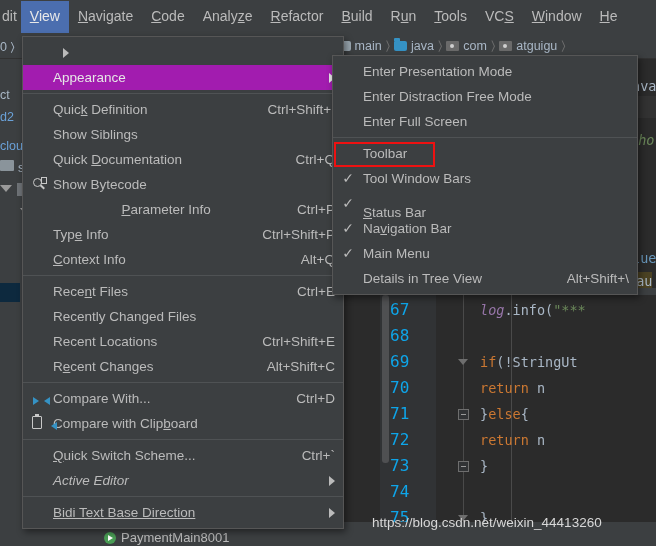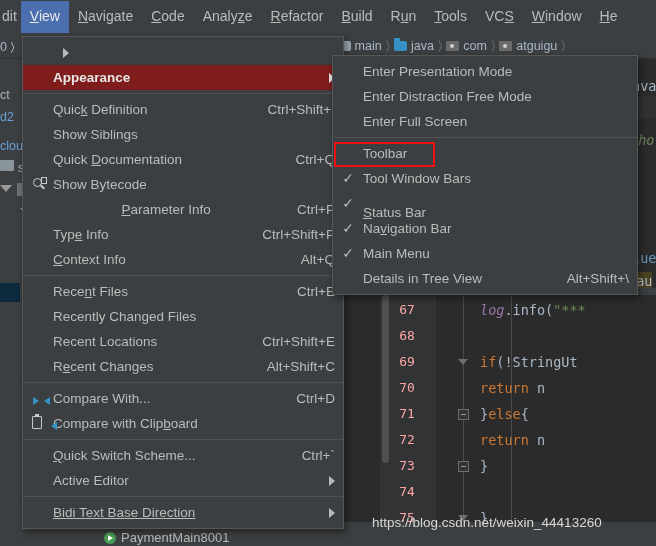--- a/index.html
+++ b/index.html
@@ -159,23 +159,23 @@
     left: 0;
     height: 26px;
     line-height: 26px;
     white-space: nowrap;
     width: 276px;
   }
   .lineno {
     position: absolute;
     left: 10px;
     width: 34px;
-    text-align: center;
-    color: #fca5a5;
-    font-size: 13px;
+    text-align: left;
+    color: #0ea5e9;
+    font-size: 16px;
   }
   .fold {
     position: absolute;
     left: 78px;
     width: 11px; height: 11px;
     top: 8px;
     border: 1px solid #6e6e6e;
     box-sizing: border-box;
     background: #313335;
   }
@@ -263,23 +263,22 @@
     padding-left: 18px;
   }
   .mi .arrow {
     width: 0; height: 0;
     border-top: 5px solid transparent;
     border-bottom: 5px solid transparent;
     border-left: 6px solid #bbbbbb;
     margin-left: 10px;
   }
   .mi.sel {
-    background: #7f1d1d;
+    background: #a21caf;
     color: #e6e6e6;
-    font-weight: bold;
   }
   .mi.sel .arrow { border-left-color: #e6e6e6; }
   .msep {
     height: 1px;
     background: #4f5254;
     margin: 3px 0;
   }
 
   
   .ic-cmp {
@@ -646,21 +645,21 @@
         <span class="lbl" style="padding-left: 0px;">Compare with Clip<u>b</u>oard</span>
       </div>
       <div class="msep"></div>
       <div class="mi">
         <span class="ic"></span>
         <span class="lbl" style="padding-left: 0px;"><u>Q</u>uick Switch Scheme...</span>
         <span class="acc">Ctrl+`</span>
       </div>
       <div class="mi">
         <span class="ic"></span>
-        <span class="lbl" style="padding-left: 0px;">Active Editor</span>
+        <span class="lbl" style="padding-left: 0px; font-style: italic;">Active Editor</span>
         <span class="arrow"></span>
       </div>
       <div class="msep"></div>
       <div class="mi">
         <span class="ic"></span>
         <span class="lbl" style="padding-left: 0px; text-decoration: underline;">Bidi Text Base Direction</span>
         <span class="arrow"></span>
       </div>
     </div>
 

